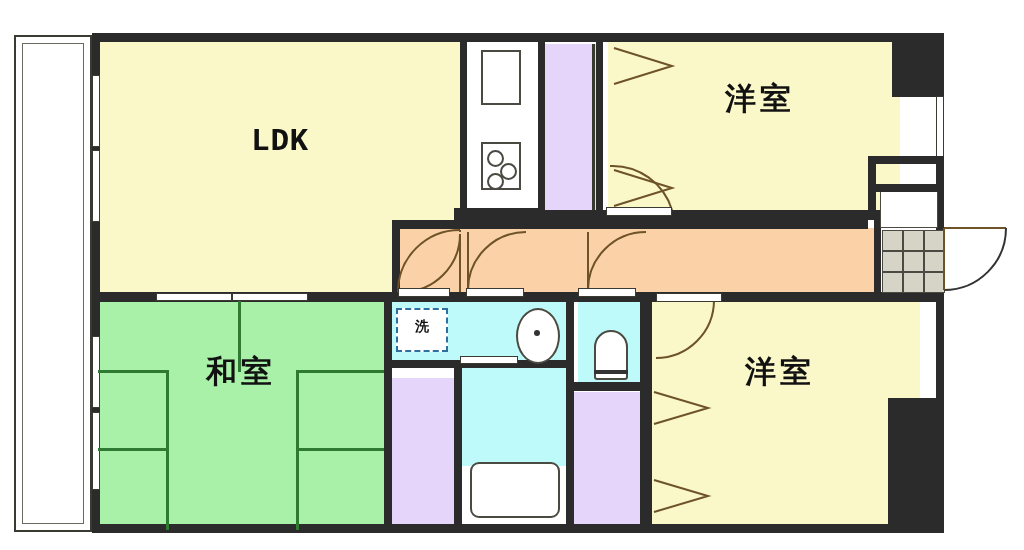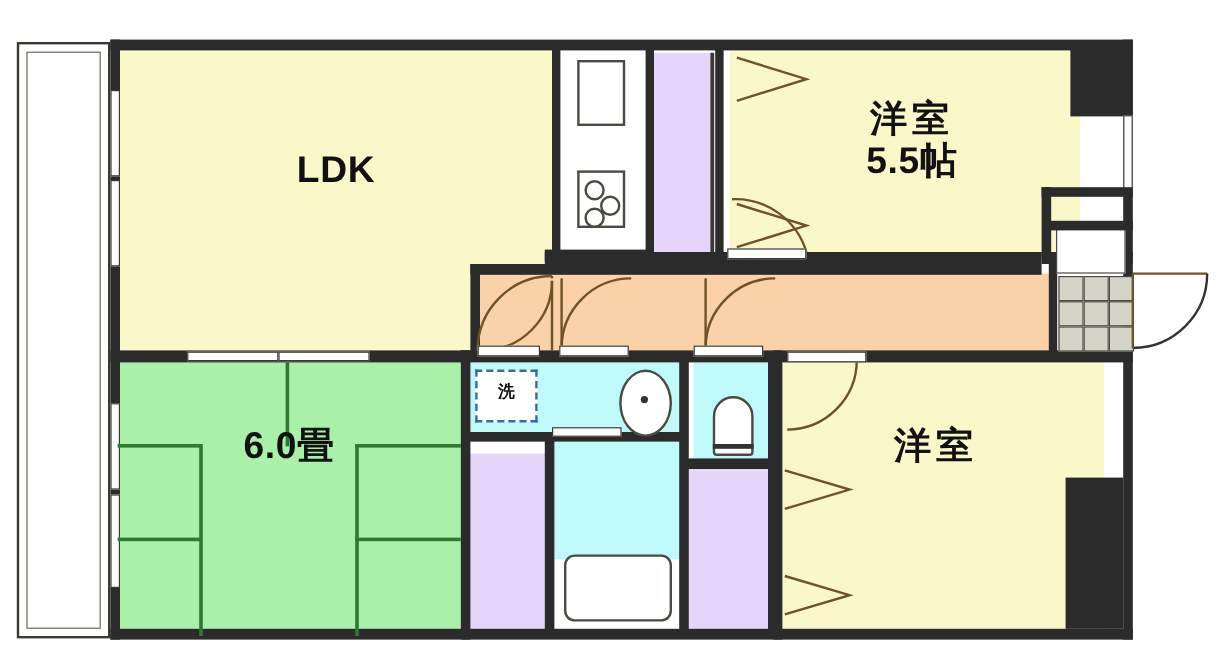--- a/index.html
+++ b/index.html
@@ -222,30 +222,29 @@
     <path d="M4 2 L58 18 L4 34"></path>
   </svg>
 
   <div class="slide" style="left:466px;top:288px;width:58px;height:9px;"></div>
   <div class="slide" style="left:578px;top:288px;width:58px;height:9px;"></div>
   <div class="slide" style="left:398px;top:288px;width:52px;height:9px;"></div>
   <div class="slide" style="left:606px;top:207px;width:66px;height:9px;"></div>
   <div class="slide" style="left:656px;top:293px;width:66px;height:9px;"></div>
   <div class="slide" style="left:460px;top:356px;width:58px;height:8px;"></div>
 
-  <div class="label" style="left:180px;top:125px;width:200px;">
+  <div class="label" style="left:180px;top:125px;width:200px;font-family:Liberation Mono, monospace;">
     <div class="lname">LDK</div>
   </div>
 
   <div class="label" style="left:660px;top:82px;width:200px;">
     <div class="lname jp">洋室</div>
-    <div class="lsize">5.5帖</div>
   </div>
 
   <div class="label" style="left:680px;top:355px;width:200px;">
     <div class="lname jp">洋室</div>
   </div>
 
   <div class="label" style="left:141px;top:355px;width:200px;">
-    <div class="lsize">6.0畳</div>
+    <div class="lname jp">和室</div>
   </div>
 
 </div>
 
 </body></html>

